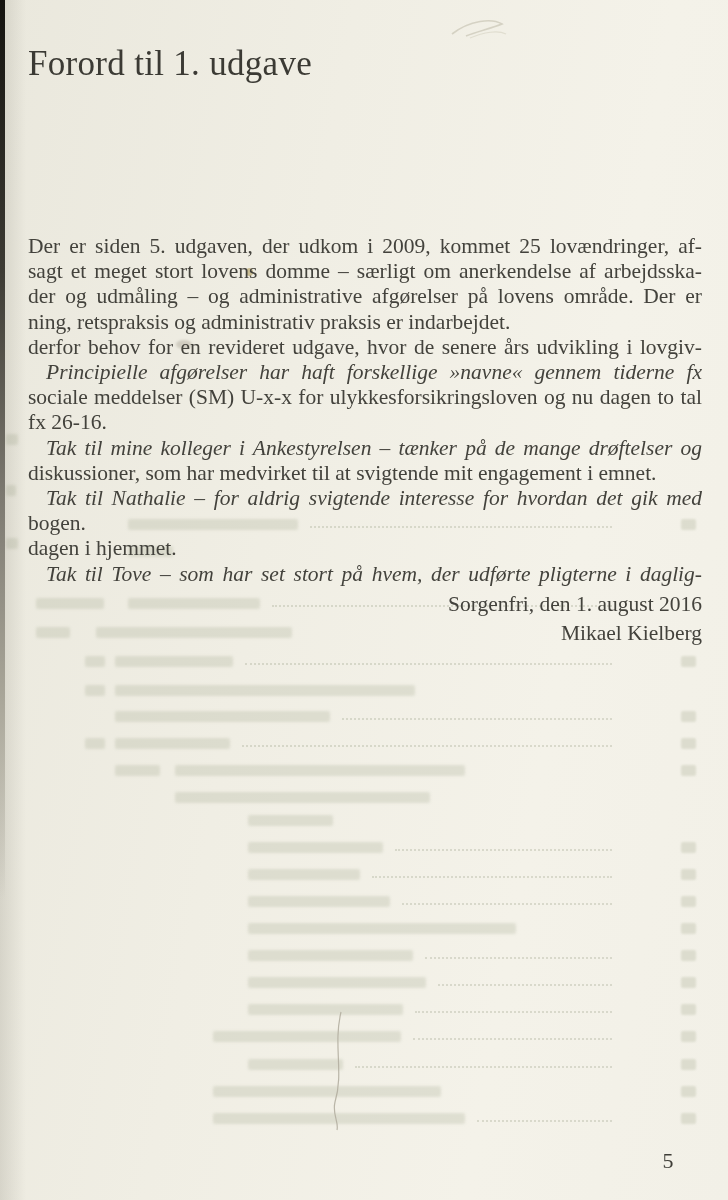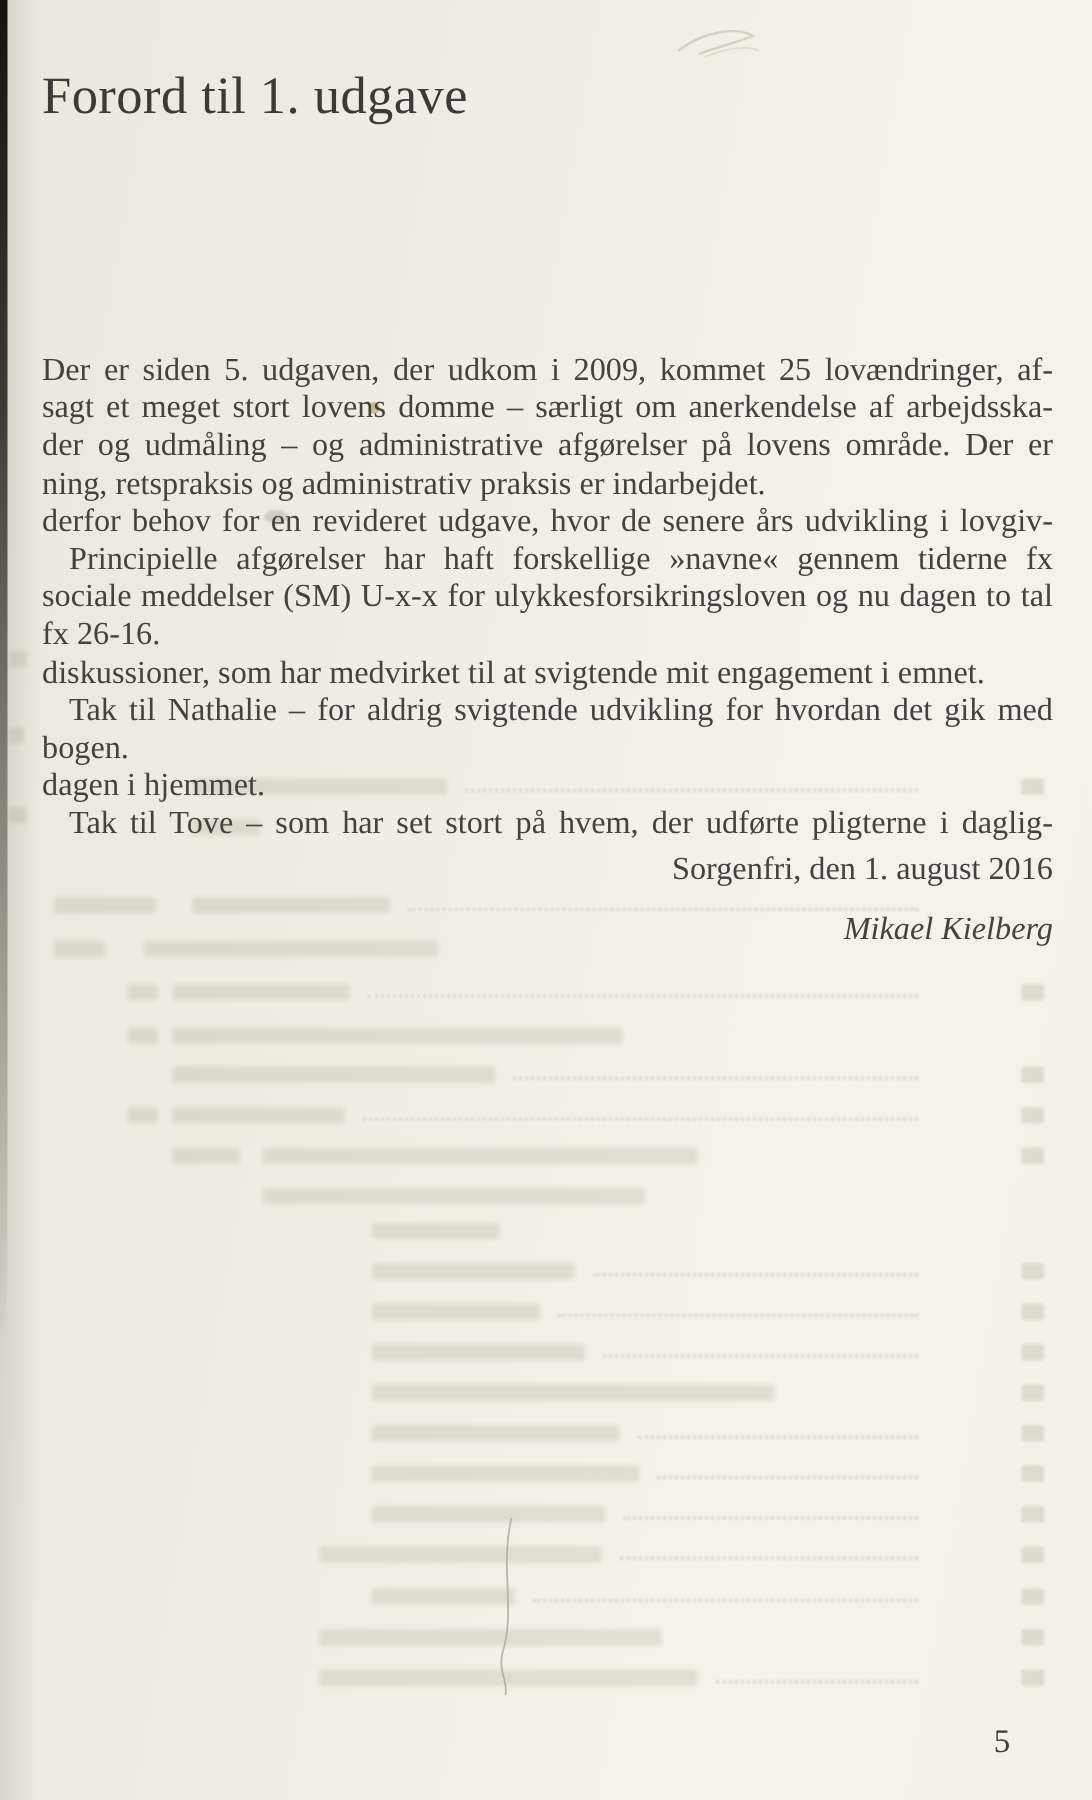--- a/index.html
+++ b/index.html
@@ -11,21 +11,21 @@
   
   .edge-left{position:absolute;left:0;top:0;width:5px;height:900px;
     background:linear-gradient(to bottom,#14130f 0%,#3c3a33 30%,#7c7970 55%,#aaa79a 78%,rgba(170,167,154,0) 100%);}
   .edge-shade{position:absolute;left:0;top:0;width:26px;height:1200px;
     background:linear-gradient(to right,rgba(95,92,78,0.16),rgba(95,92,78,0));}
   .title{position:absolute;left:28px;top:44px;margin:0;font-size:35px;font-weight:400;
     color:#3b3a34;letter-spacing:.3px;}
   .text-block{position:absolute;left:28px;top:234px;width:674px;font-size:21.5px;line-height:25.2px;}
   .line{text-align:justify;text-align-last:justify;}
   .line.pl{text-align:left;text-align-last:left;}
-  .line.indent{text-indent:18px;}
+  .line.indent{text-indent:18px;font-style:italic;}
   .sig{margin-top:5px;text-align:right;}
   .page-number{position:absolute;left:644px;top:1148px;width:48px;text-align:center;
     font-size:22px;color:#3e3d37;}
   
   .ghost{position:absolute;left:0;top:0;width:728px;height:1200px;opacity:.52;pointer-events:none;}
   .ghost-row{position:absolute;left:0;width:728px;height:13px;}
   .g-bar{position:absolute;top:1px;height:11px;border-radius:2px;background:#a6ab92;opacity:.52;filter:blur(1.4px);}
   .g-dots{position:absolute;top:8px;height:0;border-bottom:2px dotted rgba(146,152,126,.62);filter:blur(.7px);opacity:.85;}
   .g-pn{position:absolute;left:681px;top:1px;width:15px;height:11px;border-radius:2px;background:#9ea487;opacity:.5;filter:blur(1.2px);}
   
@@ -174,25 +174,26 @@
   <div class="text-block">
     <div>
         <div class="line">Der er siden 5. udgaven, der udkom i 2009, kommet 25 lovændringer, af-</div>
         <div class="line">sagt et meget stort lovens domme – særligt om anerkendelse af arbejdsska-</div>
         <div class="line">der og udmåling – og administrative afgørelser på lovens område. Der er</div>
         <div class="line pl">ning, retspraksis og administrativ praksis er indarbejdet.</div>
         <div class="line">derfor behov for en revideret udgave, hvor de senere års udvikling i lovgiv-</div>
         <div class="line indent">Principielle afgørelser har haft forskellige »navne« gennem tiderne fx</div>
         <div class="line">sociale meddelser (SM) U-x-x for ulykkesforsikringsloven og nu dagen to tal</div>
         <div class="line pl">fx 26-16.</div>
+        <div class="line indent">Tak til mine kolleger i Ankestyrelsen – tænker på de mange drøftelser og</div>
         <div class="line pl">diskussioner, som har medvirket til at svigtende mit engagement i emnet.</div>
-        <div class="line indent">Tak til Nathalie – for aldrig svigtende udvikling for hvordan det gik med</div>
+        <div class="line indent">Tak til Nathalie – for aldrig svigtende interesse for hvordan det gik med</div>
         <div class="line pl">bogen.</div>
         <div class="line pl">dagen i hjemmet.</div>
         <div class="line indent">Tak til Tove – som har set stort på hvem, der udførte pligterne i daglig-</div>
       </div>
     <div class="sig">Sorgenfri, den 1. august 2016</div>
-    <div class="sig" style="margin-top:15px;font-style:italic;">Mikael Kielberg</div>
+    <div class="sig" style="margin-top:4px;">Mikael Kielberg</div>
   </div>
 
   <div class="page-number">5</div>
 
 </div>
 
 </body></html>

